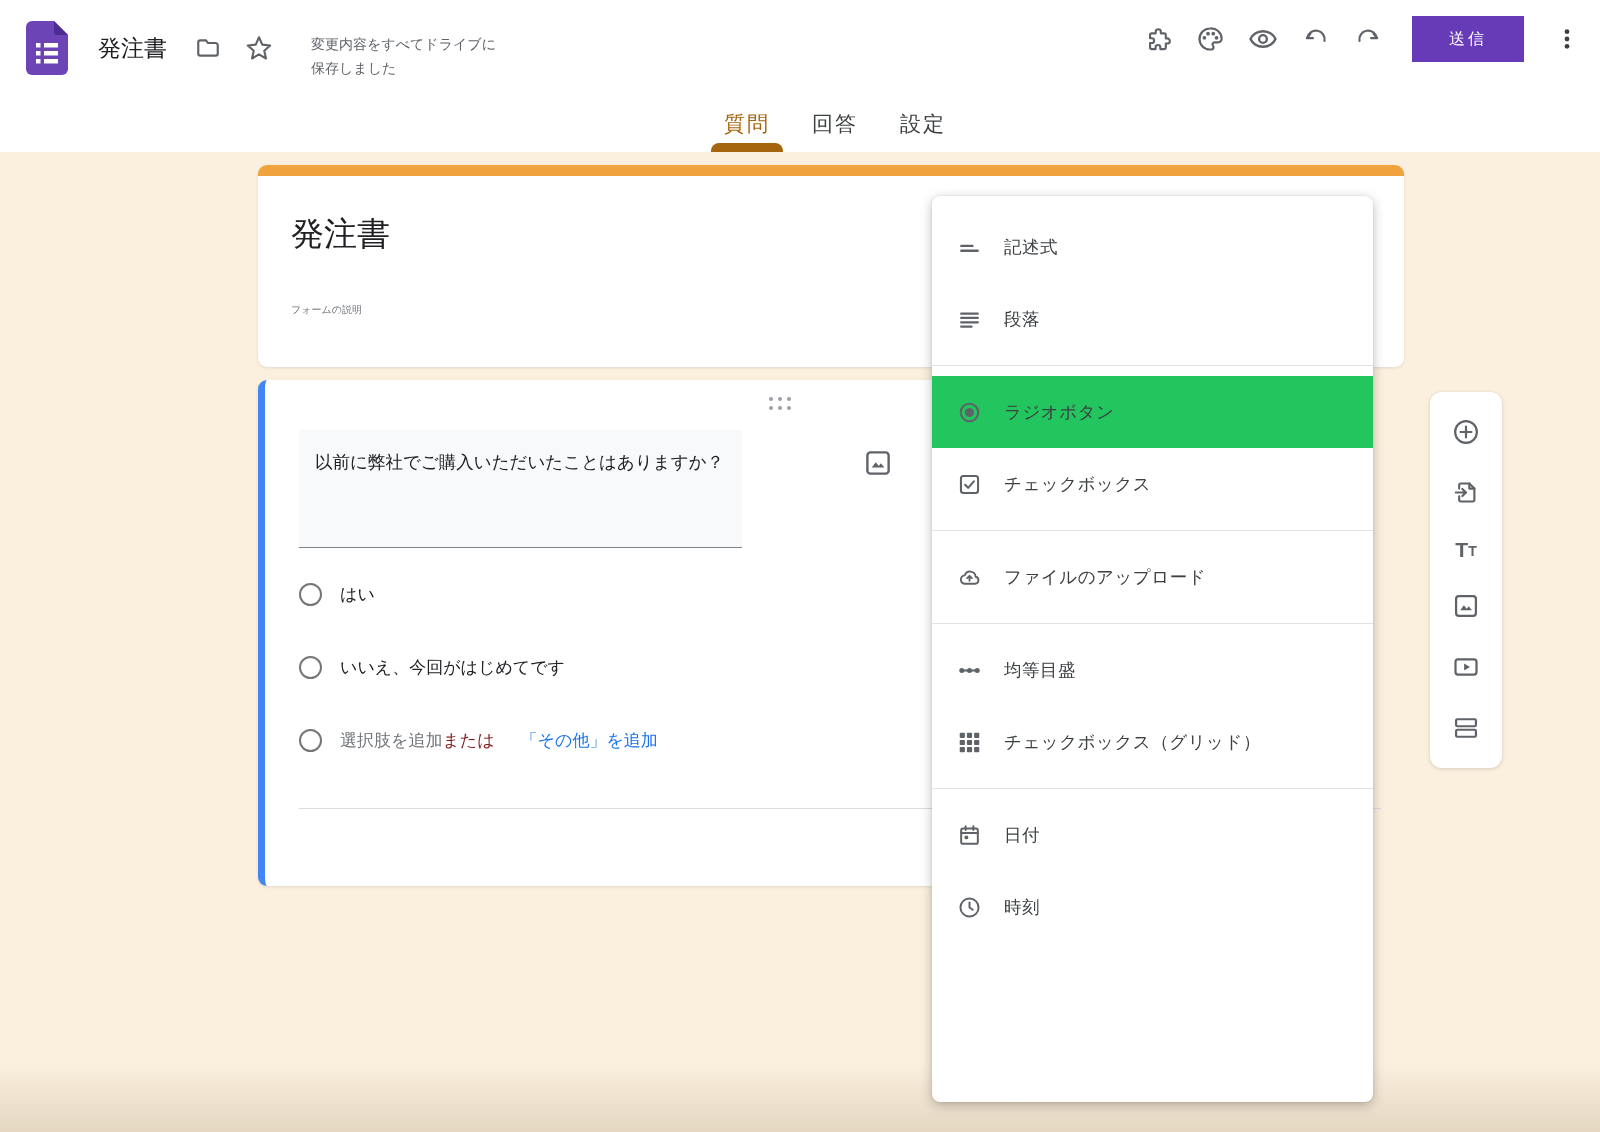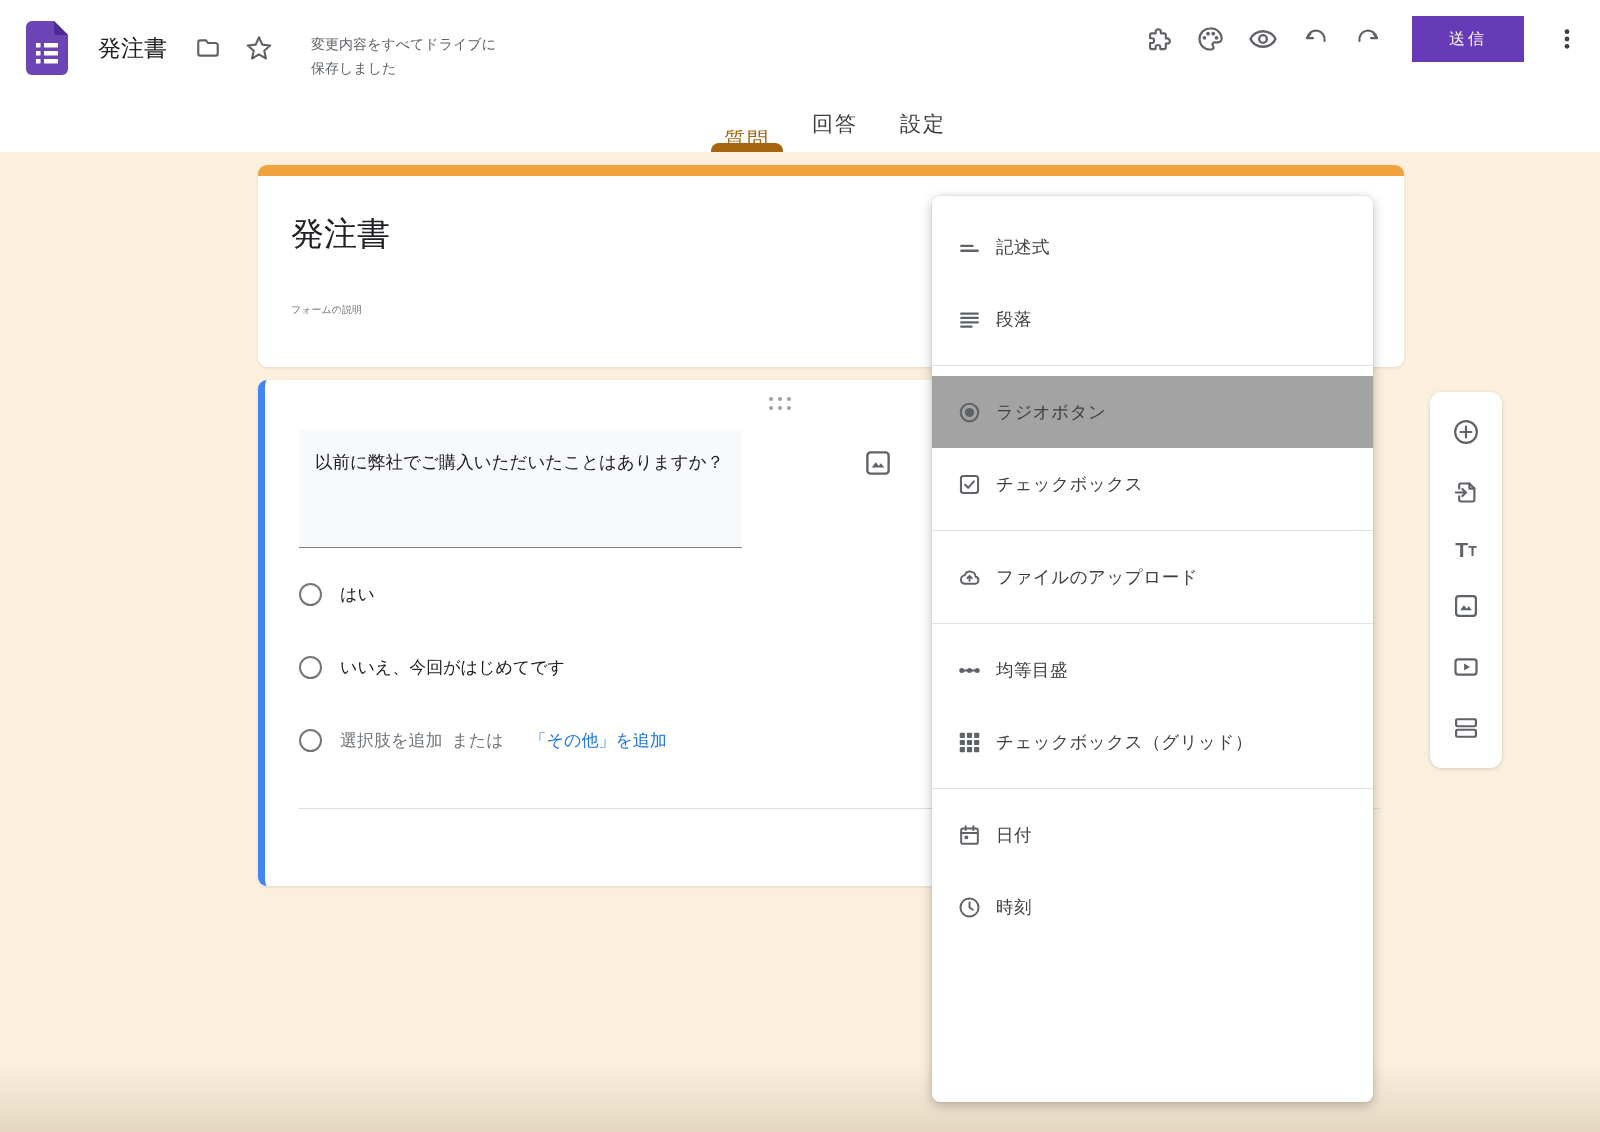--- a/index.html
+++ b/index.html
@@ -19,21 +19,21 @@
   .brand .icon-btn { margin-right:24px; }
   .save-status { font-size:14px; color:#5f6368; line-height:24px; margin-left:14px;margin-top:16px; }
 
   .actions { position:absolute; right:20px; top:14px; height:50px; display:flex; align-items:center; gap:24px; }
   .send-btn { background:#673AB7; color:#fff; border:none; border-radius:0; width:112px; height:46px;
               font-size:16px; letter-spacing:3px; cursor:pointer; margin:0 6px;
               font-family:"Liberation Sans","DejaVu Sans",sans-serif; }
 
   .tabs { position:absolute; left:722px; bottom:0; display:flex; gap:38px; height:46px; }
   .tab { font-size:21px; letter-spacing:2px; color:#3c4043; position:relative; padding:4px 2px 18px; cursor:pointer; }
-  .tab.active { color:#A5640E;margin-top:16px; }
+  .tab.active { color:#A5640E; }
   .tab.active::after { content:""; position:absolute; left:50%; transform:translateX(-50%);
     bottom:0; width:72px; height:9px; background:#A5640E; border-radius:8px 8px 0 0; }
 
   
   .form-card { position:absolute; left:258px; top:165px; width:1146px; height:202px;
     background:#fff; border-radius:9px; box-shadow:0 1px 3px rgba(0,0,0,0.10); }
   .accent-bar { height:11px; background:#F0A33C; border-radius:9px 9px 0 0; }
   .form-card-body { padding:36px 33px 0; }
   .form-title { font-size:33px; color:#202124; font-weight:400; cursor:text; }
   .form-desc { margin-top:46px; font-size:10px; color:#70757a; cursor:text; }
@@ -46,37 +46,37 @@
   .drag-handle i { width:4px; height:4px; border-radius:50%; background:#9aa0a6; }
   .q-title-box { position:absolute; left:34px; top:50px; width:443px; height:118px;
     background:#F8F9FA; border-bottom:1px solid #7e8287; padding:15px 16px;
     font-size:17.5px; line-height:34px; color:#202124; font-weight:500; cursor:text; }
   .q-image-btn { position:absolute; left:598px; top:68px; width:30px; height:30px; }
   .options { position:absolute; left:34px; top:178px; width:700px; }
   .option-row { height:73px; display:flex; align-items:center; }
   .radio-circle { width:23px; height:23px; border:2px solid #747775; border-radius:50%; margin-right:18px; flex:none; }
   .option-label { font-size:17px; color:#202124; cursor:text; }
   .placeholder-label { font-size:17px; color:#70757a; cursor:pointer;font-family:Liberation Serif, serif; }
-  .or-label { font-size:17px; color:#737373; font-weight:500; margin-left:9px; }
+  .or-label { font-size:17px; color:#7f1d1d; font-weight:500; }
   .add-other-link { font-size:17px; color:#1A73E8; margin-left:26px; cursor:pointer; }
   .q-divider { position:absolute; left:34px; top:428px; width:1082px; height:1px; background:#dadce0; }
 
   
   .side-toolbar { position:absolute; left:1430px; top:392px; width:72px; height:376px;
     background:#fff; border-radius:12px; box-shadow:0 1px 4px rgba(0,0,0,0.15);
     display:flex; flex-direction:column; align-items:center; justify-content:space-between; padding:26px 0; }
   .tt-glyph { color:#5f6368; font-weight:700; font-size:21px; line-height:1; display:flex; align-items:flex-start; }
   .tt-glyph small { font-size:14px; font-weight:700; margin-top:5px; }
 
   
   .type-menu { position:absolute; left:932px; top:196px; width:441px; height:906px;
     background:#fff; border-radius:8px; z-index:10; padding:15px 0;
     box-shadow:0 3px 12px rgba(0,0,0,0.26), 0 0 2px rgba(0,0,0,0.12); }
-  .menu-item { height:72px; display:flex; align-items:center; padding-left:25px; gap:14px; cursor:pointer; }
-  .menu-item.selected { background:#a3a3a3; }
+  .menu-item { height:72px; display:flex; align-items:center; padding-left:25px; gap:22px; cursor:pointer; }
+  .menu-item.selected { background:#22c55e; }
   .menu-item .ml { font-size:17.5px; color:#3c4043; letter-spacing:0.5px; }
   .menu-divider { height:1px; background:#e3e3e3; margin:10px 0; }
 
   .bottom-shade { position:absolute; left:0; bottom:0; width:1600px; height:70px; pointer-events:none;
     background:linear-gradient(to bottom, rgba(110,85,45,0) 0%, rgba(110,85,45,0.16) 100%); z-index:3; }
 </style>
 </head>
 <body>
 
 <div class="header">

